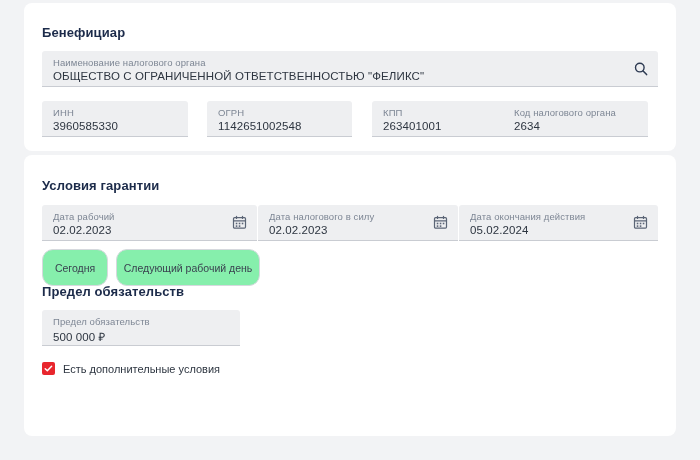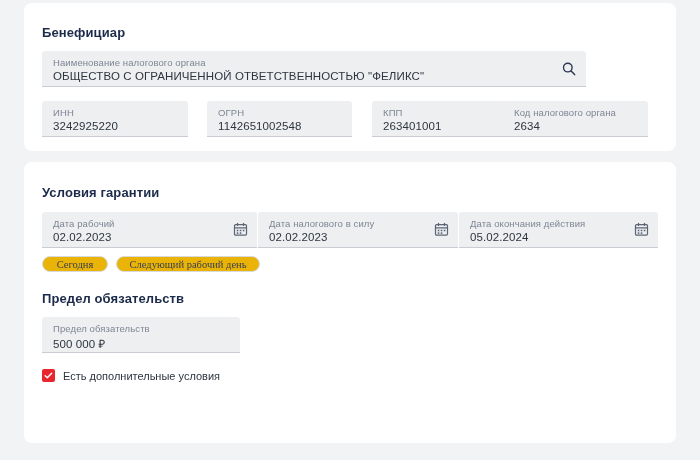--- a/index.html
+++ b/index.html
@@ -23,21 +23,21 @@
   }
   .card {
     position: absolute;
     left: 24px;
     width: 652px;
     background: #ffffff;
     border-radius: 8px;
     box-sizing: border-box;
   }
   #card-beneficiary { top: 3px; height: 148px; }
-  #card-terms { top: 162px; height: 281px; text-align: center; }
+  #card-terms { top: 155px; height: 281px; }
 
   .section-title {
     position: absolute;
     left: 18px;
     font-size: 13px;
     font-weight: bold;
     color: #1c2b4a;
     letter-spacing: 0.1px;
     white-space: nowrap;
   }
@@ -83,27 +83,27 @@
     top: 50%;
     transform: translateY(-50%);
     width: 16px;
     height: 16px;
     display: block;
   }
 
   
   .pill {
     position: absolute;
-    height: 16px;
+    height: 37px;
     border: 1px solid #d6d9de;
     border-radius: 11px;
-    background: #eab308;
+    background: #86efac;
     color: #3a4250;
     font-size: 10.5px;
-    font-family: Liberation Serif, serif;
+    font-family: Liberation Sans, sans-serif;
     display: flex;
     align-items: center;
     justify-content: center;
     box-sizing: border-box;
     padding: 0 12px;
     white-space: nowrap;
     cursor: pointer;
   }
 
   
@@ -133,34 +133,34 @@
 </style>
 </head>
 <body>
 
 <div class="page">
 
   <div class="card" id="card-beneficiary">
 
     <div class="section-title" style="top:22px;">Бенефициар</div>
 
-    <div class="field" style="left:18px; top:48px; width:544px; height:36px;text-decoration:underline;">
+    <div class="field" style="left:18px; top:48px; width:616px; height:36px;text-decoration:underline;">
       <span class="flabel">Наименование налогового органа</span>
       <span class="fvalue">ОБЩЕСТВО С ОГРАНИЧЕННОЙ ОТВЕТСТВЕННОСТЬЮ "ФЕЛИКС"</span>
       <span class="field-icon">
         <svg viewBox="0 0 16 16" width="16" height="16" aria-hidden="true">
           <circle cx="6.8" cy="6.6" r="4.3" fill="none" stroke="#2d3a52" stroke-width="1.4"></circle>
           <line x1="10.1" y1="10.0" x2="13.6" y2="13.6" stroke="#2d3a52" stroke-width="1.5" stroke-linecap="round"></line>
         </svg>
       </span>
     </div>
 
     <div class="field" style="left:18px; top:98px; width:146px; height:36px;">
       <span class="flabel">ИНН</span>
-      <span class="fvalue">3242925220</span>
+      <span class="fvalue">3960585330</span>
     </div>
 
     <div class="field" style="left:183px; top:98px; width:145px; height:36px;">
       <span class="flabel">ОГРН</span>
       <span class="fvalue">1142651002548</span>
     </div>
 
     <div class="field" style="left:348px; top:98px; width:145px; height:36px;">
       <span class="flabel">КПП</span>
       <span class="fvalue">263401001</span>

